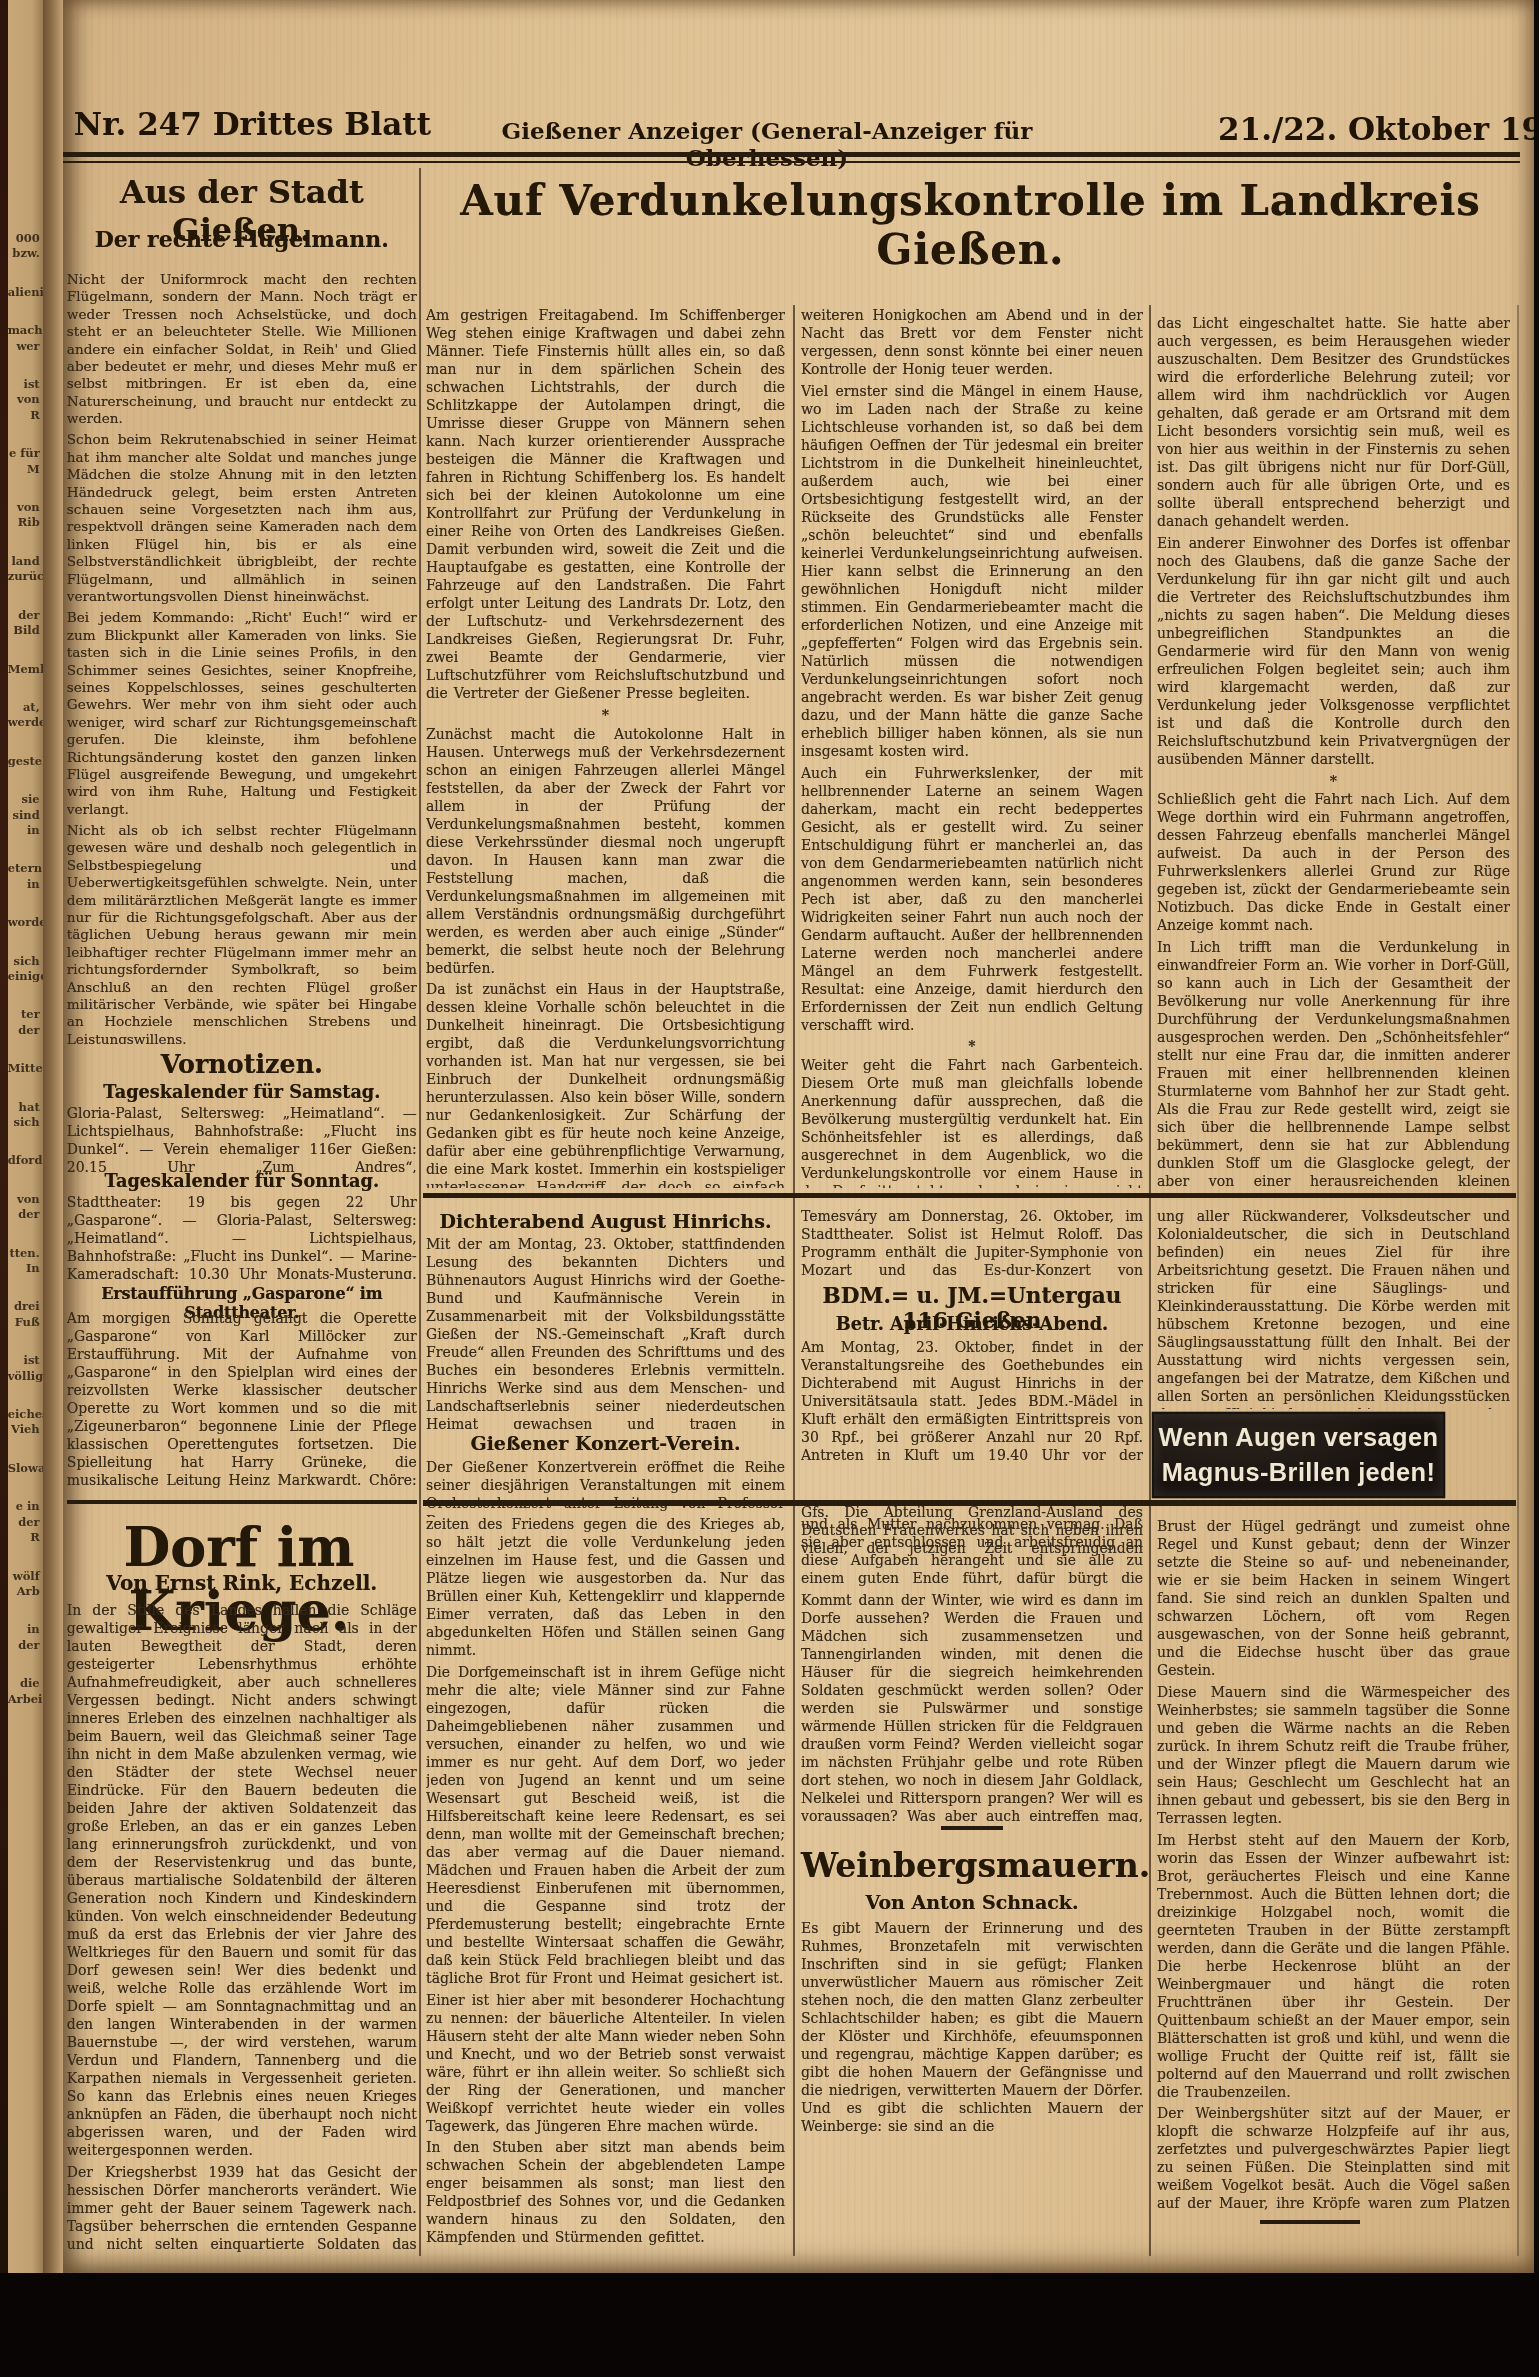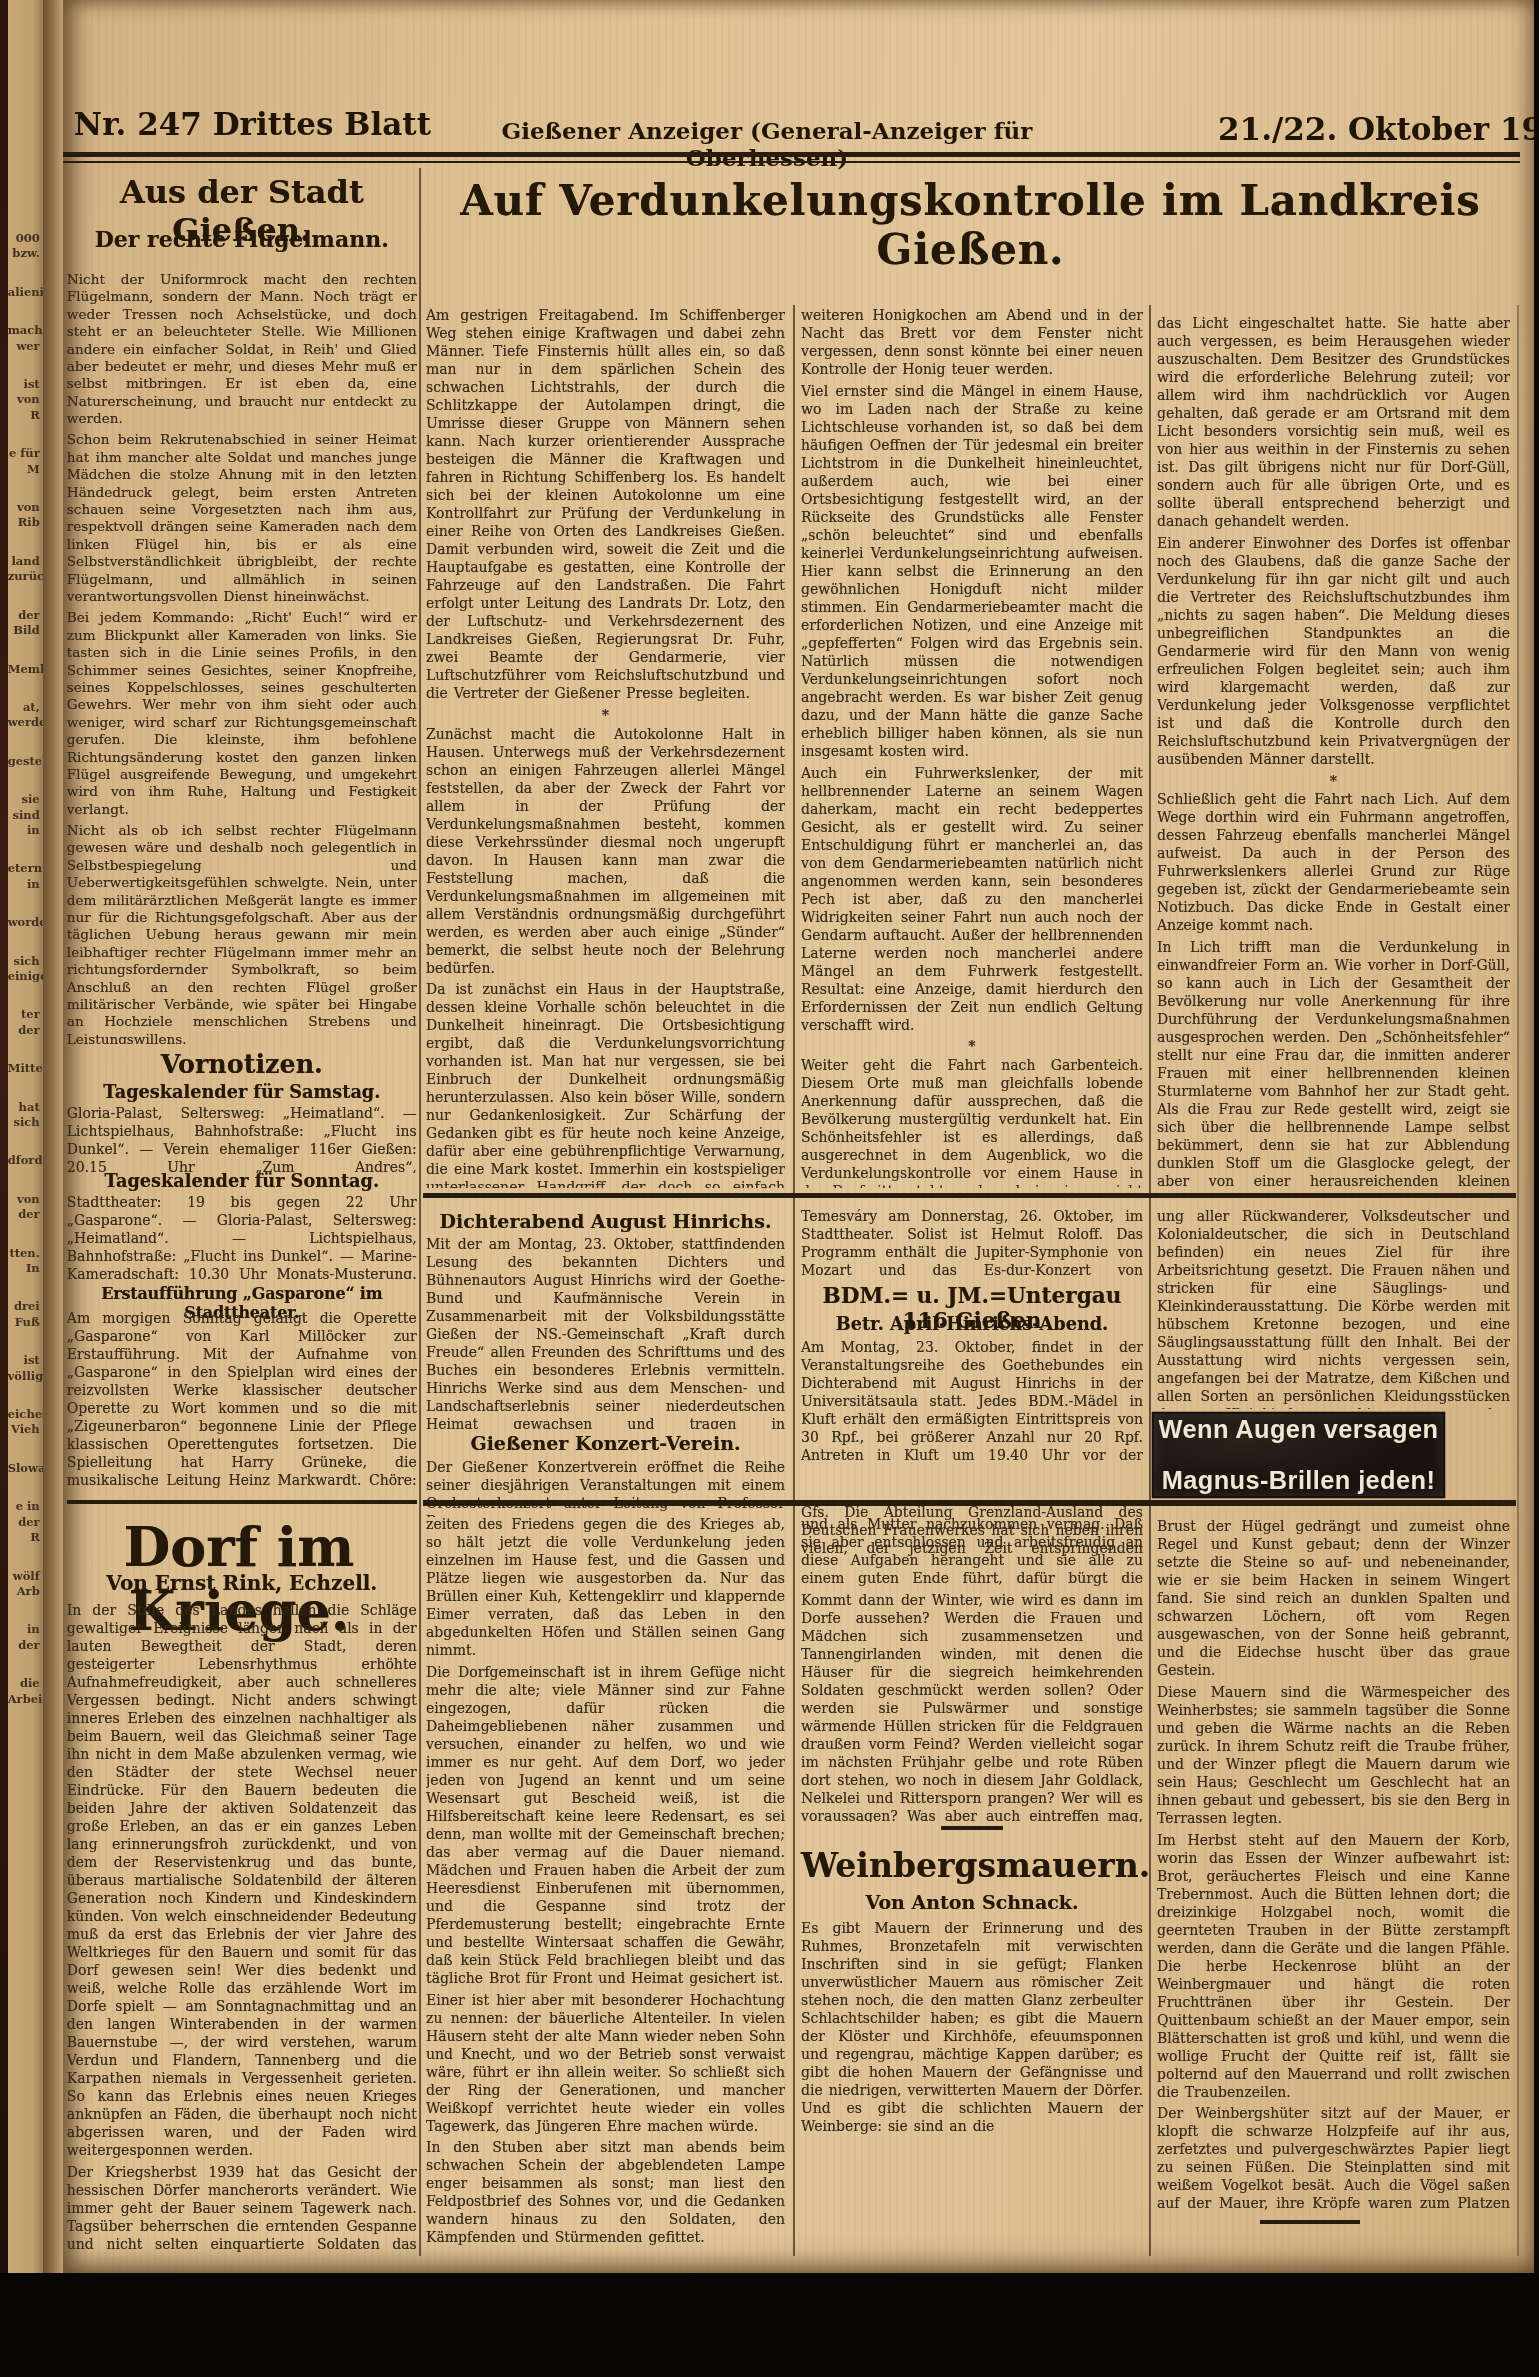--- a/index.html
+++ b/index.html
@@ -18,21 +18,21 @@
   .body-text{font:14px/18px "DejaVu Serif",serif;color:#362a1b;text-shadow:0 0 0.4px rgba(56,38,18,.55);overflow:hidden;}
   .body-text p{margin:0 0 3.8px;text-align:justify;word-spacing:1.5px;}
   .body-text p.star{text-align:center;font-weight:bold;margin:0.8px 0;}
   .hd{font-weight:bold;color:#241808;text-align:center;text-shadow:0 0 0.5px rgba(40,25,8,.6);}
   .hrule{position:absolute;background:#281c0f;}
   .vrule{position:absolute;width:1.5px;background:#4a3a24;opacity:.8;}
   .mast{position:absolute;font-weight:bold;color:#1f1406;white-space:nowrap;}
   .ad-box{position:absolute;background:
       radial-gradient(ellipse at 30% 30%,rgba(90,80,60,.25),rgba(0,0,0,0) 60%),#191310;
       color:#f0e7d2;font-family:"Liberation Sans",sans-serif;font-weight:bold;
-      text-align:center;display:flex;flex-direction:column;justify-content:space-between;gap:3.1px;
+      text-align:center;display:flex;flex-direction:column;justify-content:center;gap:3.1px;
       box-shadow:0 0 0 2.3px #191310, inset 0 0 14px rgba(240,230,210,.12);}
   .ad-box div{font-size:25.4px;line-height:31px;letter-spacing:0.4px;}
   .shortrule{position:absolute;height:3.8px;background:#241a0d;}
 </style>
 </head>
 <body>
 
 <div class="scan">
 
   <div class="edge-strip"></div>

